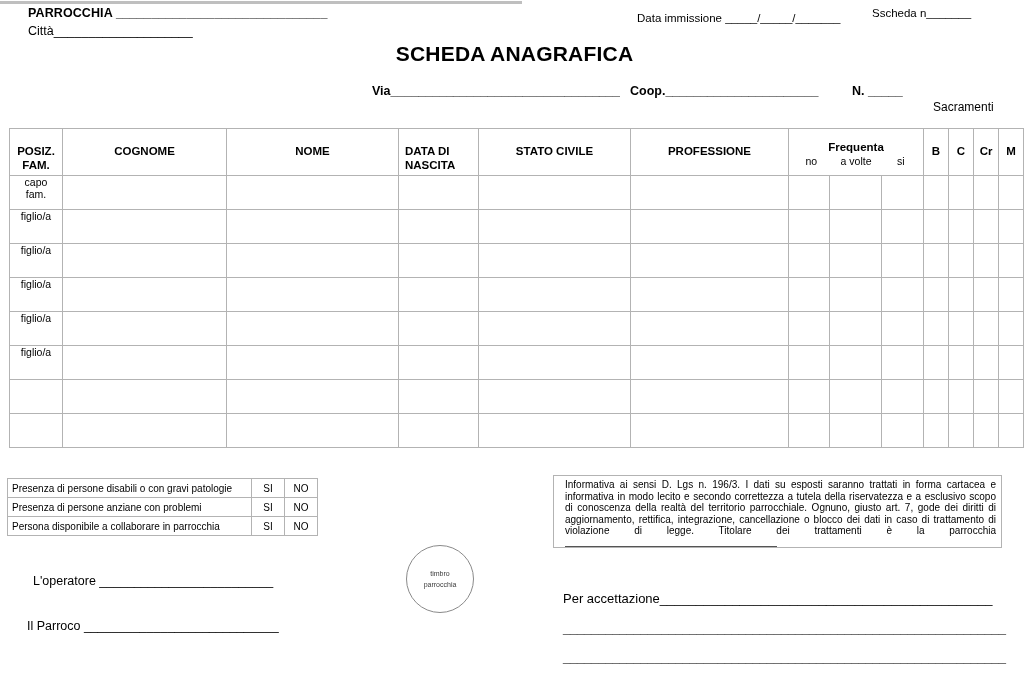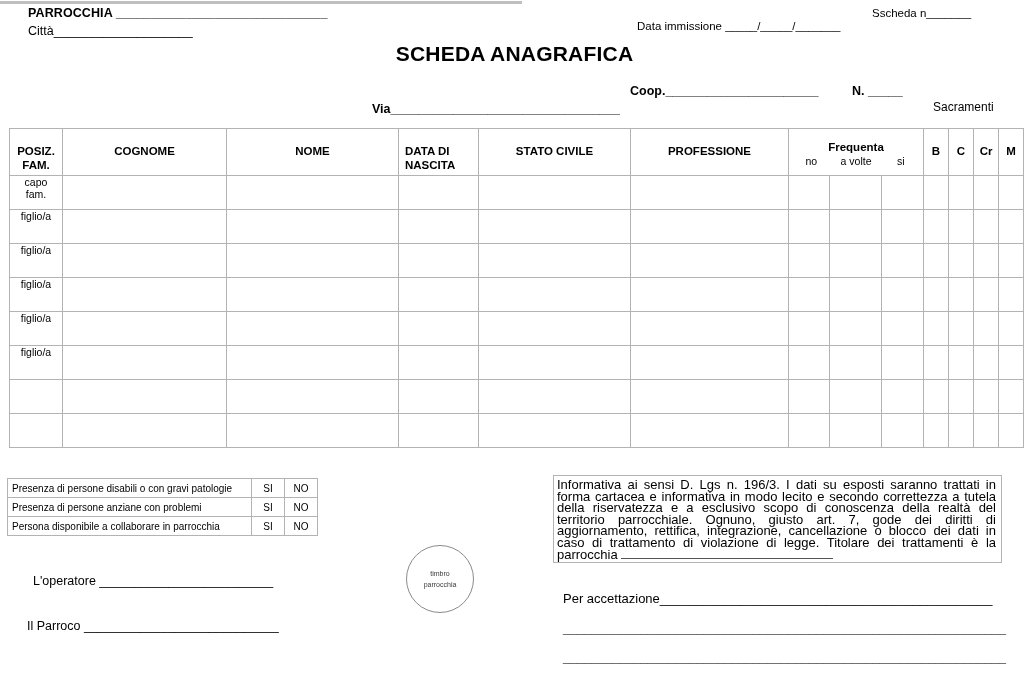--- a/index.html
+++ b/index.html
@@ -40,21 +40,21 @@
     position: absolute;
     left: 28px;
     top: 24px;
     font-size: 12.5px;
     font-weight: normal;
     white-space: nowrap;
   }
   .hdr-data {
     position: absolute;
     left: 637px;
-    top: 20px;
+    top: 12px;
     font-size: 11.5px;
     white-space: nowrap;
   }
   .hdr-scheda {
     position: absolute;
     left: 872px;
     top: 7px;
     font-size: 11.5px;
     white-space: nowrap;
   }
@@ -78,21 +78,21 @@
     width: 1029px;
     height: 18px;
     font-size: 12.5px;
   }
   .fam-line span.lbl {
     position: absolute;
     font-weight: bold;
     white-space: nowrap;
   }
   .fam-famiglia { left: 86px; }
-  .fam-via      { left: 372px; margin-top: 18px; }
+  .fam-via      { left: 372px; }
   .fam-coop     { left: 630px; }
   .fam-n        { left: 852px; }
 
   .sacramenti-lbl {
     position: absolute;
     left: 933px;
     top: 100px;
     font-size: 12px;
     font-weight: normal;
     white-space: nowrap;
@@ -174,25 +174,25 @@
     padding-left: 0;
     width: 33px;
   }
 
   
   .privacy-box {
     position: absolute;
     left: 553px;
     top: 475px;
     width: 449px;
-    height: 88px;
+    height: 73px;
     border: 1px solid #b3b3b3;
     box-sizing: border-box;
-    padding: 3px 5px 0 3px;
-    font-size: 13px;
+    padding: 3px 5px 0 11px;
+    font-size: 10px;
     line-height: 11.6px;
     text-align: justify;
   }
   .privacy-box .ul {
     display: inline-block;
     width: 212px;
     border-bottom: 1px solid #555;
     height: 9px;
   }
 

